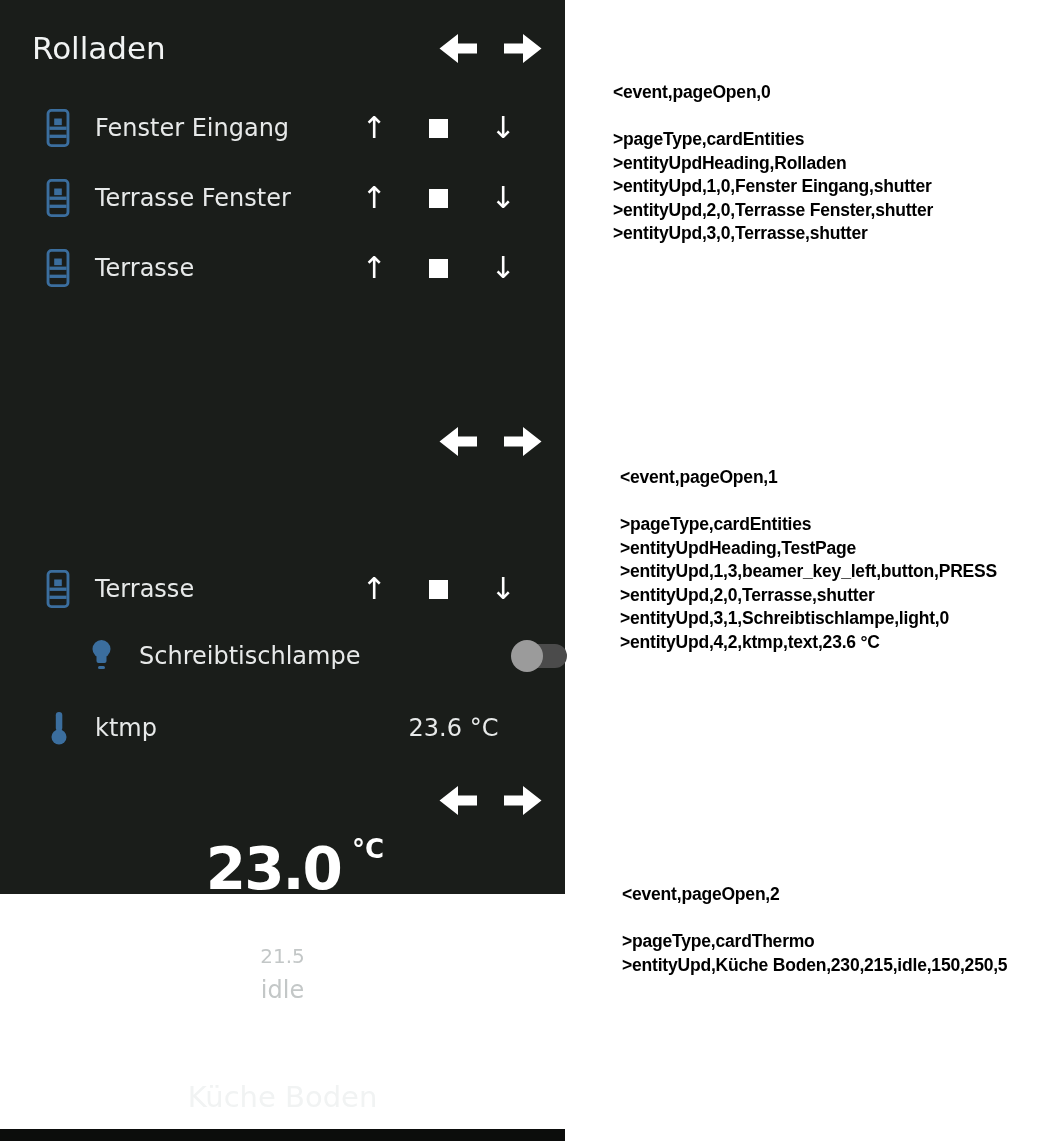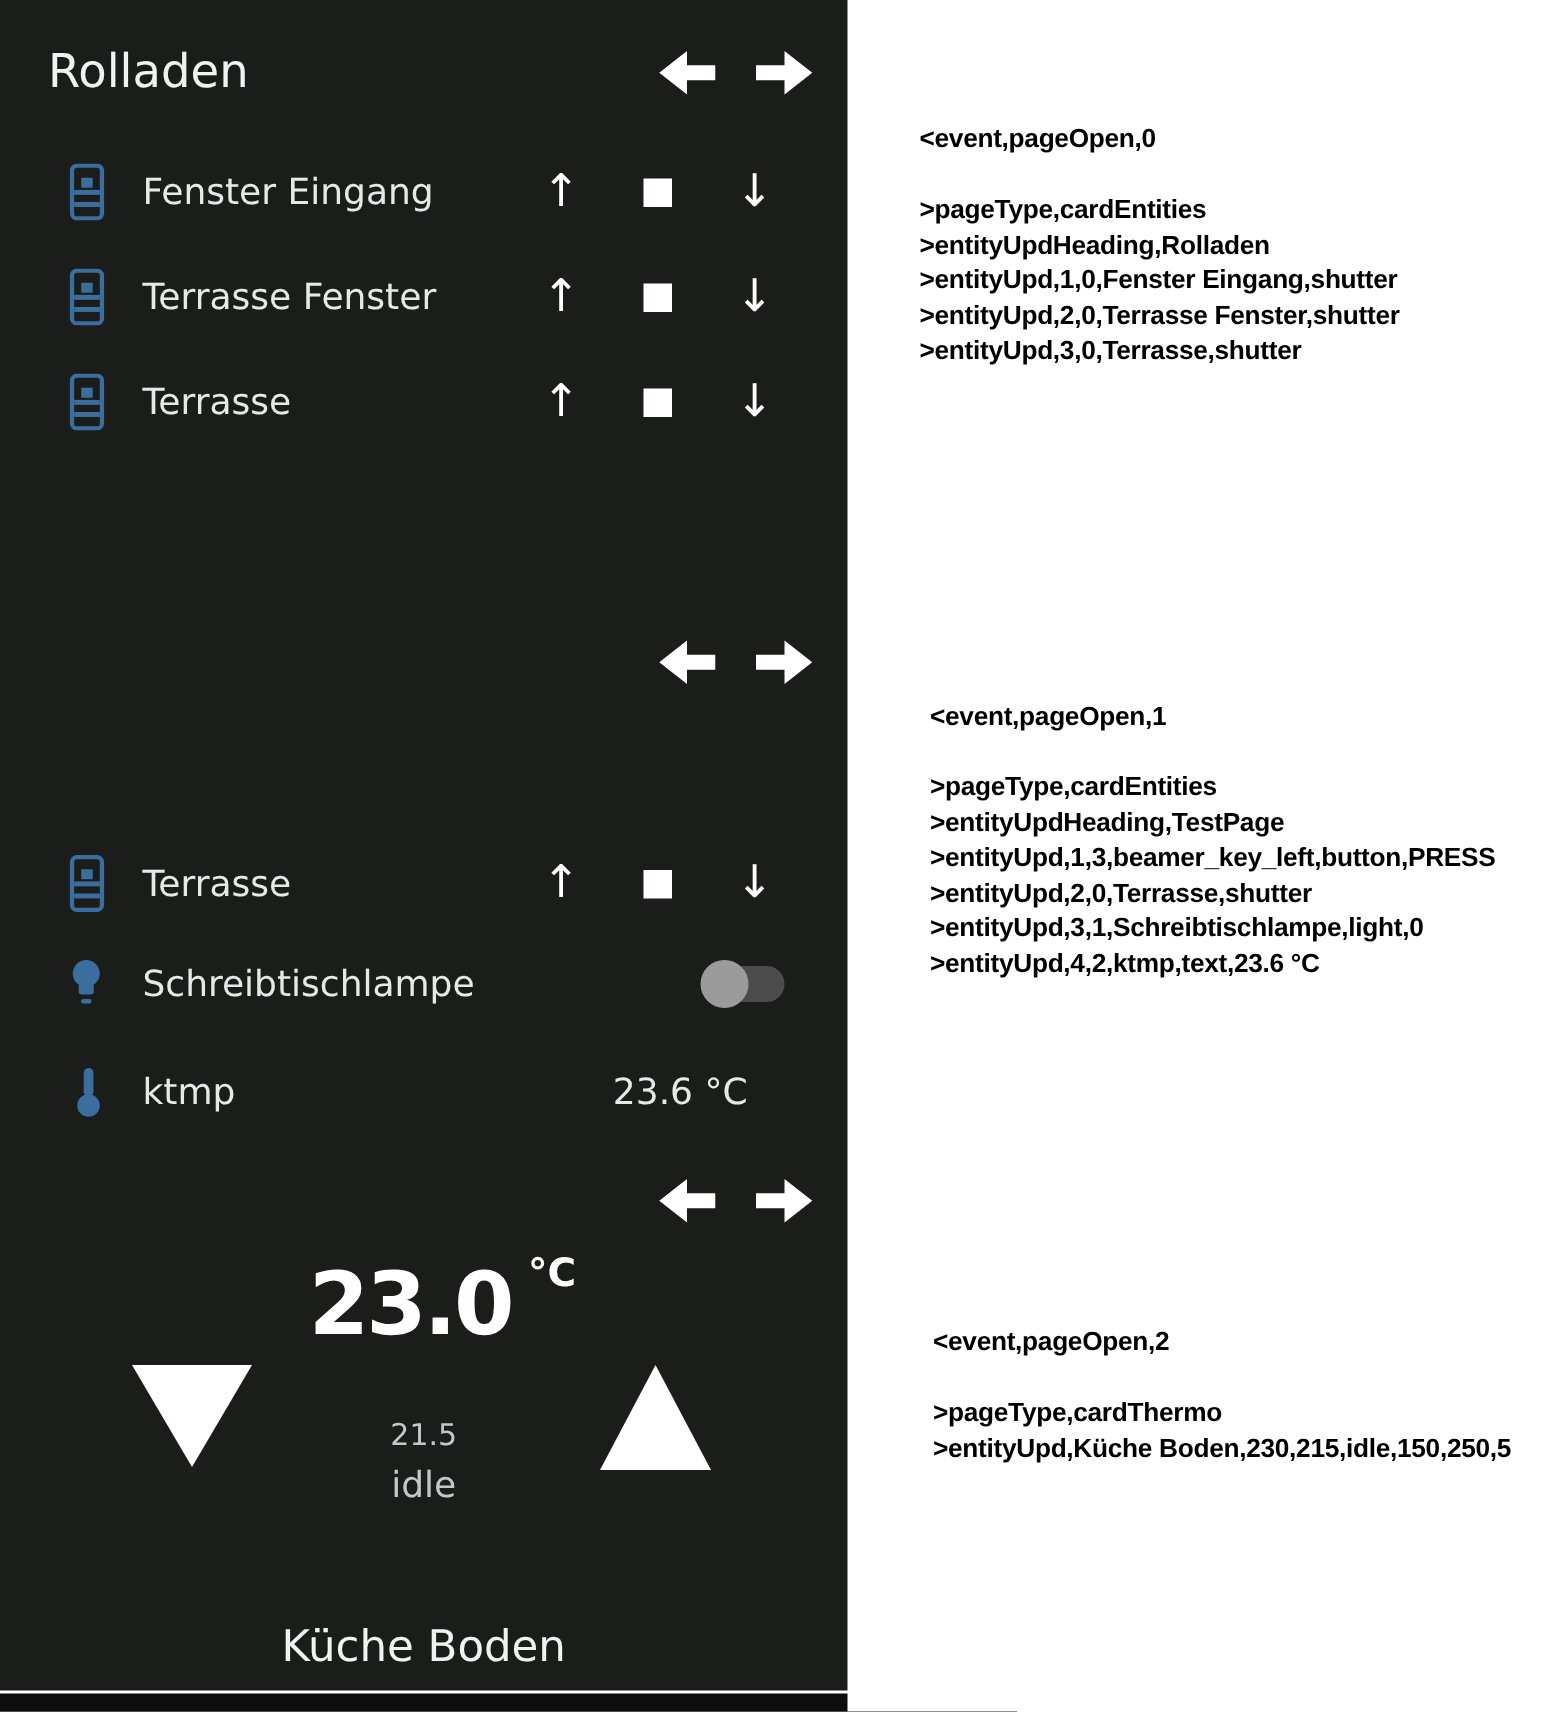--- a/index.html
+++ b/index.html
@@ -1,21 +1,21 @@
 <!DOCTYPE html>
 <html><head>
 <meta charset="utf-8">
 <style>
   html,body{margin:0;padding:0;}
   body{
     width:1045px;height:1141px;position:relative;background:#ffffff;
     font-family:"DejaVu Sans",sans-serif;overflow:hidden;
   }
   
-  .panel{position:absolute;left:0;top:0;width:565px;height:1127px;background:#1a1d1a;}
+  .panel{position:absolute;left:0;top:0;width:565px;height:894px;background:#1a1d1a;}
   .bottom-strip{position:absolute;left:0;top:1129px;width:565px;height:12px;background:#0c0d0c;}
   .card-title{position:absolute;left:32px;font-size:31px;font-weight:400;color:#f1f3f3;white-space:nowrap;}
   .nav{position:absolute;width:38px;height:31px;cursor:pointer;}
   .nav svg{display:block;}
   
   .row{position:absolute;left:0;width:565px;height:44px;}
   .row .label{position:absolute;left:95px;top:0;height:44px;line-height:44px;font-size:24px;color:#e7e9e9;white-space:nowrap;}
   .icon{position:absolute;}
   .btn{position:absolute;width:40px;height:44px;line-height:44px;text-align:center;font-size:30px;color:#ffffff;cursor:pointer;}
   .btn.up{left:354px;}
@@ -129,21 +129,21 @@
           <rect x="3" y="18.5" width="18" height="3.5" fill="#3b6e9e"></rect>
           <rect x="3" y="27" width="18" height="3.5" fill="#3b6e9e"></rect>
         </svg>
     </span>
     <span class="label">Terrasse</span>
     <span class="btn up">↑</span>
     <span class="sq"></span>
     <span class="btn dn">↓</span>
   </div>
 
-  <div class="row" style="top:634px;">
+  <div class="row" style="top:634px;margin-left:44px;">
     <span class="icon" style="left:46px;top:5px;">
       <svg width="23" height="34" viewBox="0 0 23 34">
           <circle cx="11.5" cy="10" r="9" fill="#3b6e9e"></circle>
           <path d="M6.5 16 h10 v6 a2 2 0 0 1 -2 2 h-6 a2 2 0 0 1 -2 -2 z" fill="#3b6e9e"></path>
           <rect x="8" y="27" width="7" height="3" rx="1.5" fill="#3b6e9e"></rect>
         </svg>
     </span>
     <span class="label">Schreibtischlampe</span>
     <span class="toggle">
       <span class="track"></span>

